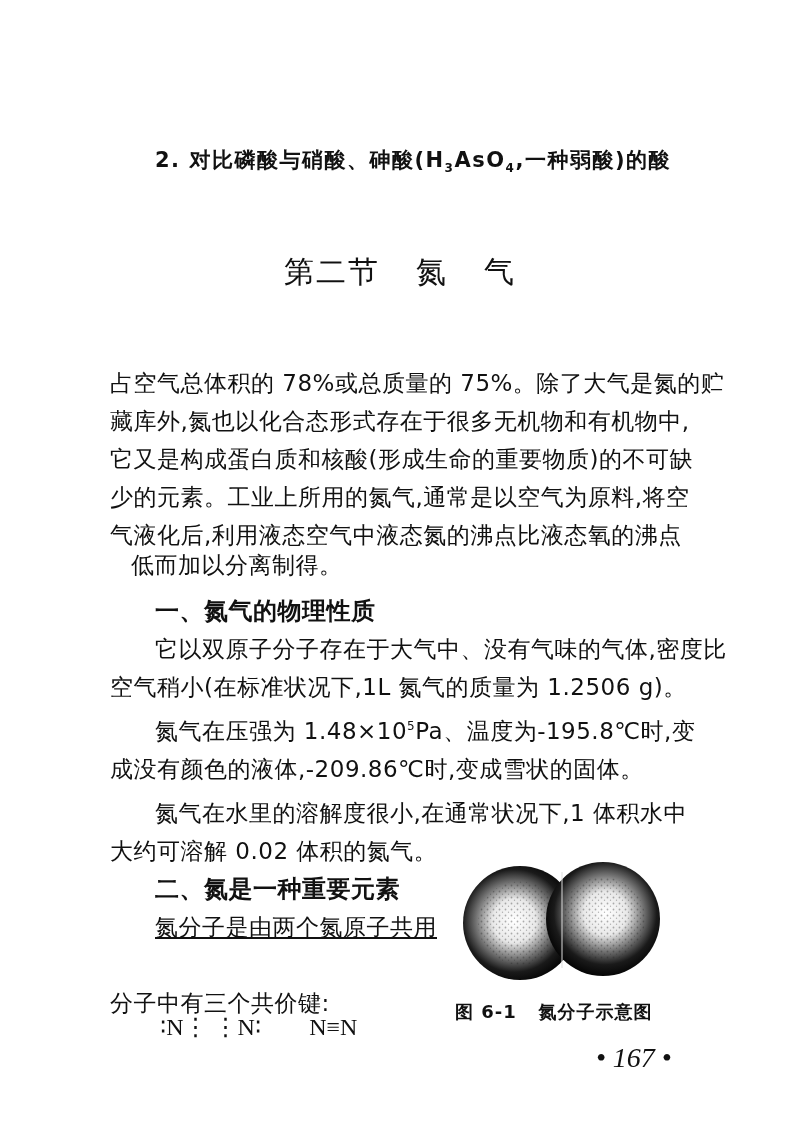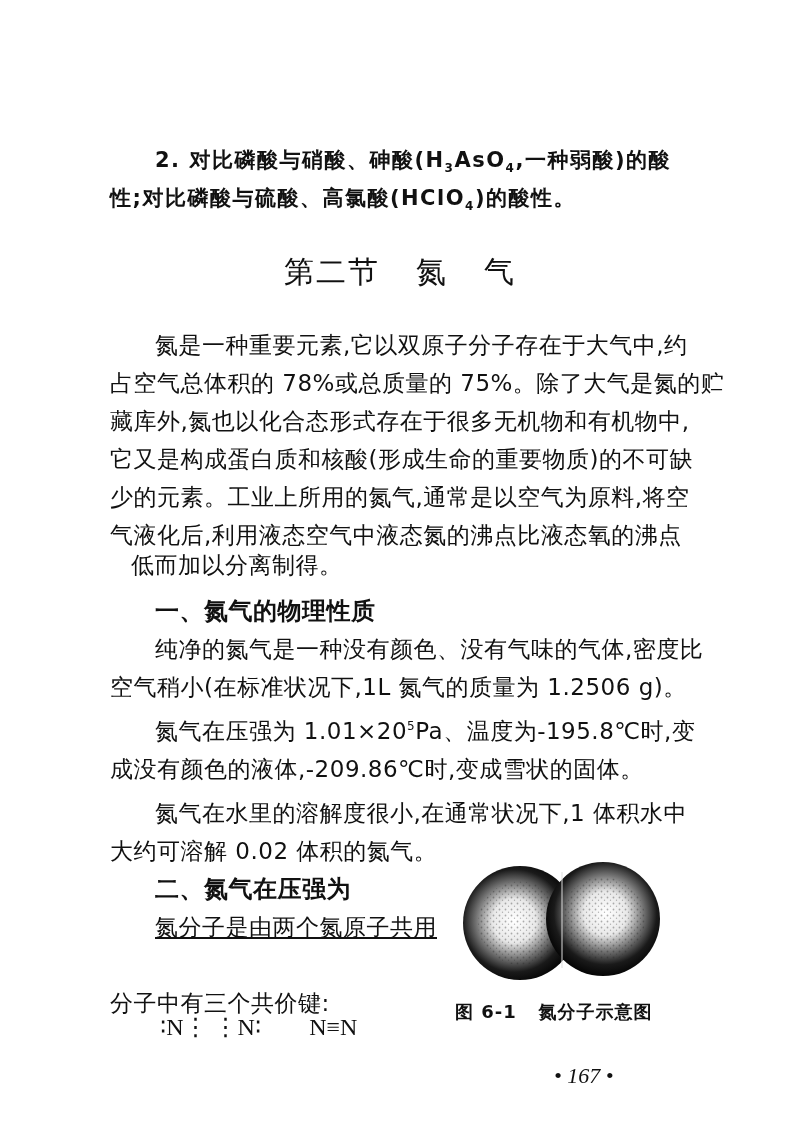--- a/index.html
+++ b/index.html
@@ -76,64 +76,59 @@
       top: 1000px;
       left: 455px;
       font-size: 18px;
       font-weight: bold;
       letter-spacing: 1px;
       white-space: nowrap;
     }
     .page-number {
       position: absolute;
       top: 1042px;
-      left: 554px;
-      font-size: 22px;
+      left: 596px;
+      font-size: 28px;
       font-style: italic;
       font-family: "Liberation Serif", "DejaVu Serif", serif;
       white-space: nowrap;
-      margin-top: 21px;
     }
   </style>
 </head>
 <body>
 
 <div class="page">
 
   <div class="line exercise indent" style="top:145px;">
     <span>2.</span>
     <span>对比磷酸与硝酸、砷酸(H</span><sub>3</sub><span>AsO</span><sub>4</sub><span>,一种弱酸)的酸</span>
   </div>
-  <div class="line exercise" style="top:183px;">
-    <span>性;对比磷酸与硫酸、高氯酸(HClO</span><sub>4</sub><span>)的酸性。</span>
-  </div>
 
   <div class="section-title">
     <span>第二节</span><span class="gap"></span><span>氮</span><span class="gap"></span><span>气</span>
   </div>
 
-  <div class="line indent" style="top:330px;">氮是一种重要元素,它以双原子分子存在于大气中,约</div>
   <div class="line" style="top:368px;">占空气总体积的 78%或总质量的 75%。除了大气是氮的贮</div>
   <div class="line" style="top:406px;">藏库外,氮也以化合态形式存在于很多无机物和有机物中,</div>
   <div class="line" style="top:444px;">它又是构成蛋白质和核酸(形成生命的重要物质)的不可缺</div>
   <div class="line" style="top:482px;">少的元素。工业上所用的氮气,通常是以空气为原料,将空</div>
   <div class="line" style="top:520px;">气液化后,利用液态空气中液态氮的沸点比液态氧的沸点</div>
   <div class="line" style="top:550px;margin-left:21px;">低而加以分离制得。</div>
 
   <div class="line indent heading" style="top:596px;">一、氮气的物理性质</div>
-  <div class="line indent" style="top:634px;">纯净的氮气是一种没有颜色、没有气味的气体,密度比</div>
+  <div class="line indent" style="top:634px;">它以双原子分子存在于大气中、没有气味的气体,密度比</div>
   <div class="line" style="top:672px;">空气稍小(在标准状况下,1L 氮气的质量为 1.2506 g)。</div>
   <div class="line indent" style="top:716px;">
-    <span>氮气在压强为 1.01×20</span><sup>5</sup><span>Pa、温度为-195.8℃时,变</span>
+    <span>氮气在压强为 1.48×10</span><sup>5</sup><span>Pa、温度为-195.8℃时,变</span>
   </div>
   <div class="line" style="top:754px;">成没有颜色的液体,-209.86℃时,变成雪状的固体。</div>
   <div class="line indent" style="top:798px;">氮气在水里的溶解度很小,在通常状况下,1 体积水中</div>
   <div class="line" style="top:836px;">大约可溶解 0.02 体积的氮气。</div>
 
-  <div class="line indent heading" style="top:874px; width:300px;">二、氮气在压强为</div>
+  <div class="line indent heading" style="top:874px; width:300px;">二、氮是一种重要元素</div>
   <div class="line indent" style="top:912px; width:290px;text-decoration:underline;">氮分子是由两个氮原子共用</div>
   <div class="line" style="top:988px; width:340px;">分子中有三个共价键:</div>
 
   <div class="formula">
     <span>∶N⋮ ⋮N∶</span>
     <span style="width:36px;"></span>
     <span>N≡N</span>
   </div>
 
   <div class="figure">

